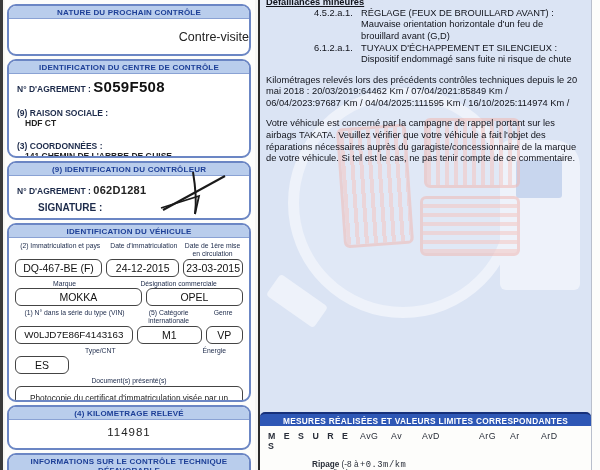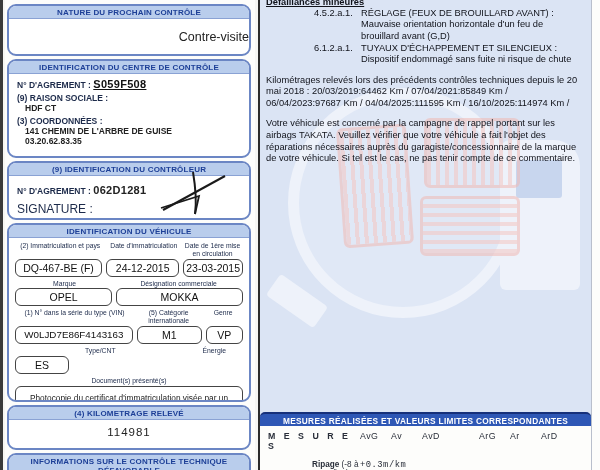--- a/index.html
+++ b/index.html
@@ -38,27 +38,27 @@
   }
   .box-nature   { top:4px;  height:52px; }
   .box-centre   { top:59px; height:99px; }
   .box-ctrl     { top:161px; height:59px; }
   .box-veh      { top:223px; height:179px; }
   .box-km       { top:405px; height:45px; }
   .box-info     { top:453px; height:30px; }
   .nature-value { text-align:right; font-size:12.5px; color:#222; margin-top:11px; }
   .centre-body { padding:4px 8px; font-size:8.5px; color:#1c2a4a; }
   .agrement-line { font-size:8.5px; color:#1c2a4a; font-weight:bold; }
-  .agrement-num { font-size:11px; font-weight:bold; color:#111; letter-spacing:.3px;text-decoration:underline; }
-  .centre-body .lbl { margin-top:3px; font-weight:bold; }
+  .agrement-num { font-size:15px; font-weight:bold; color:#111; letter-spacing:.3px; }
+  .centre-body .lbl { margin-top:13px; font-weight:bold; }
   .centre-body .val { padding-left:8px; font-weight:bold; color:#222; }
   .ctrl-body { padding:8px 8px 0 8px; position:relative; }
   .ctrl-body .row1 { font-size:8.5px; font-weight:bold; color:#1c2a4a; }
   .ctrl-num { font-size:11px; font-weight:bold; color:#222; letter-spacing:.3px; }
-  .sig-label { font-size:12px; font-weight:normal; color:#1c2a4a; margin-top:6px; }
+  .sig-label { font-size:10px; font-weight:bold; color:#1c2a4a; margin-top:6px;margin-left:21px; }
   .signature { position:absolute; right:14px; top:-6px; }
   .veh-body { padding:2px 6px; }
   .lab-row { display:flex; color:#1c2a4a; font-size:6.8px; margin-top:2px; }
   .lab-row span { text-align:center; line-height:1.15; }
   .field-row { display:flex; gap:4px; margin-top:1px; }
   .field {
     border:1.3px solid #444;
     border-radius:6px;
     background:#fff;
     text-align:center;
@@ -193,22 +193,22 @@
       <div class="field-row">
         <span class="field" style="width:88px">DQ-467-BE (F)</span>
         <span class="field" style="width:74px">24-12-2015</span>
         <span class="field" style="width:60px">23-03-2015</span>
       </div>
       <div class="lab-row" style="margin-top:3px">
         <span style="width:100px">Marque</span>
         <span style="width:130px">Désignation commerciale</span>
       </div>
       <div class="field-row">
+        <span class="field" style="width:128px">MOKKA</span>
         <span class="field" style="width:98px">OPEL</span>
-        <span class="field" style="width:128px">MOKKA</span>
       </div>
       <div class="lab-row" style="margin-top:3px">
         <span style="width:120px">(1) N° dans la série du type (VIN)</span>
         <span style="width:70px">(5) Catégorie internationale</span>
         <span style="width:40px">Genre</span>
       </div>
       <div class="field-row">
         <span class="field" style="width:120px;font-size:9.8px">W0LJD7E86F4143163</span>
         <span class="field" style="width:66px">M1</span>
         <span class="field" style="width:38px">VP</span>

